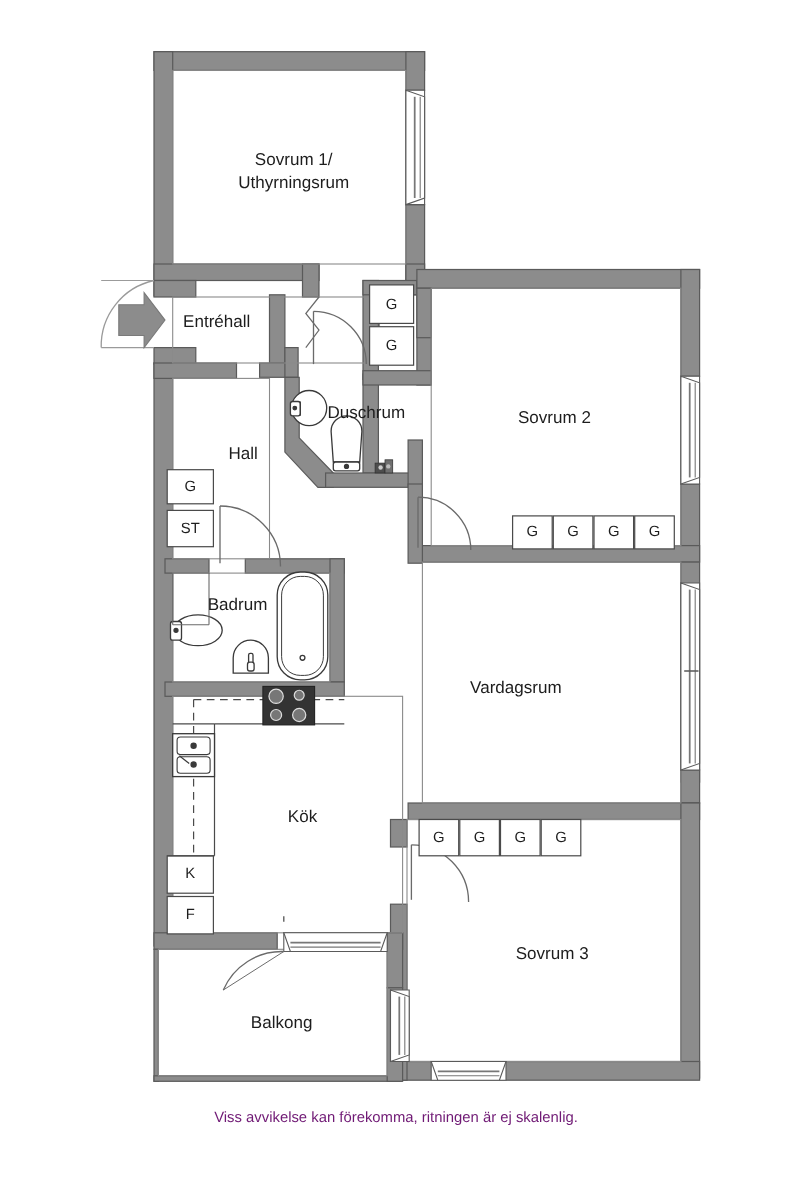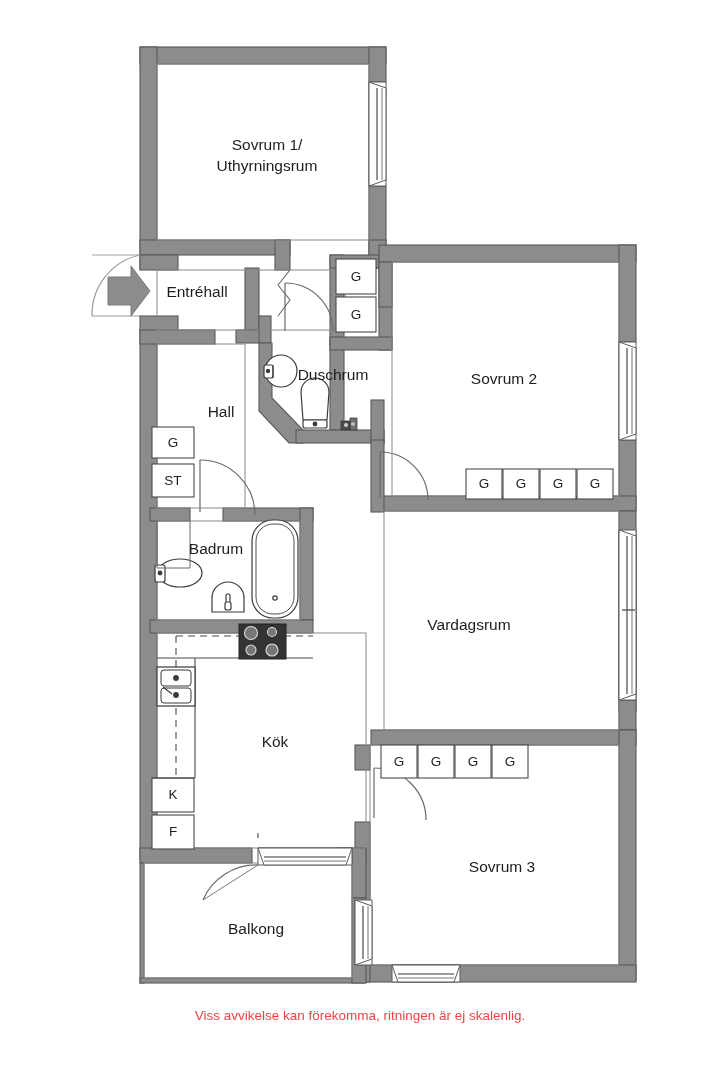--- a/index.html
+++ b/index.html
@@ -40,21 +40,21 @@
     dominant-baseline: middle;
   }
   .caption {
     position: absolute;
     left: 0;
     top: 1008px;
     width: 720px;
     text-align: center;
     font-family: "Liberation Sans", sans-serif;
     font-size: 13.5px;
-    color: #ef4444;
+    color: #701a75;
   }
 </style>
 </head>
 <body>
 
 <div id="plan-wrap">
 <svg id="floorplan" viewBox="0 0 720 1080" xmlns="http://www.w3.org/2000/svg">
 
   <g id="walls" fill="#8c8c8c" stroke="#5a5a5a" stroke-width="1.1" stroke-linejoin="miter">
 

